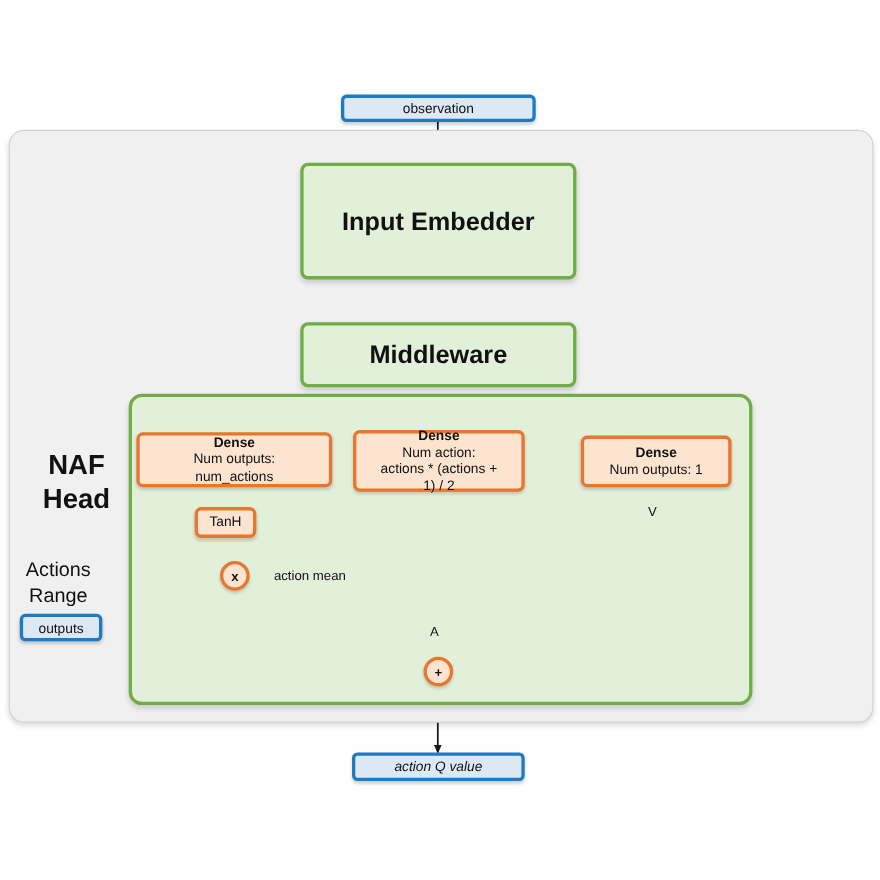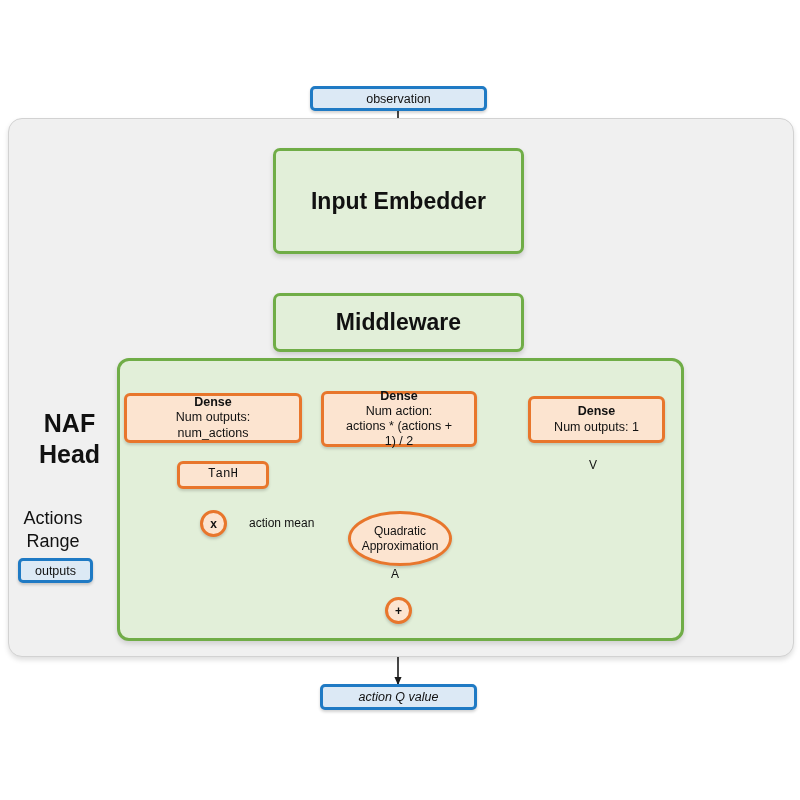--- a/index.html
+++ b/index.html
@@ -203,32 +203,28 @@
     <span class="ttl">Dense</span>
     <span>Num action:</span>
     <span>actions * (actions + 1) / 2</span>
   </div>
 
   <div class="node orange-box" style="left:528px; top:396px; width:137px; height:47px;">
     <span class="ttl">Dense</span>
     <span>Num outputs: 1</span>
   </div>
 
-  <div class="node orange-box" style="left:177px; top:461px; width:92px; height:28px;font-family:Liberation Mono, monospace;">
+  <div class="node orange-box" style="left:177px; top:461px; width:56px; height:28px;">
     <span>TanH</span>
   </div>
 
   <div class="node op-circle" style="left:200px; top:510px; width:27px; height:27px;">
     <span>x</span>
   </div>
 
-  <div class="node ellipse-node" style="left:348px; top:511px; width:104px; height:55px;">
-    <span>Quadratic</span>
-    <span>Approximation</span>
-  </div>
 
   <div class="node op-circle" style="left:385px; top:597px; width:27px; height:27px;">
     <span>+</span>
   </div>
 
   <div class="node io-box" style="left:18px; top:558px; width:75px; height:25px;">
     <span>outputs</span>
   </div>
 
   <div class="node io-box" style="left:320px; top:684px; width:157px; height:26px;font-style:italic;">

